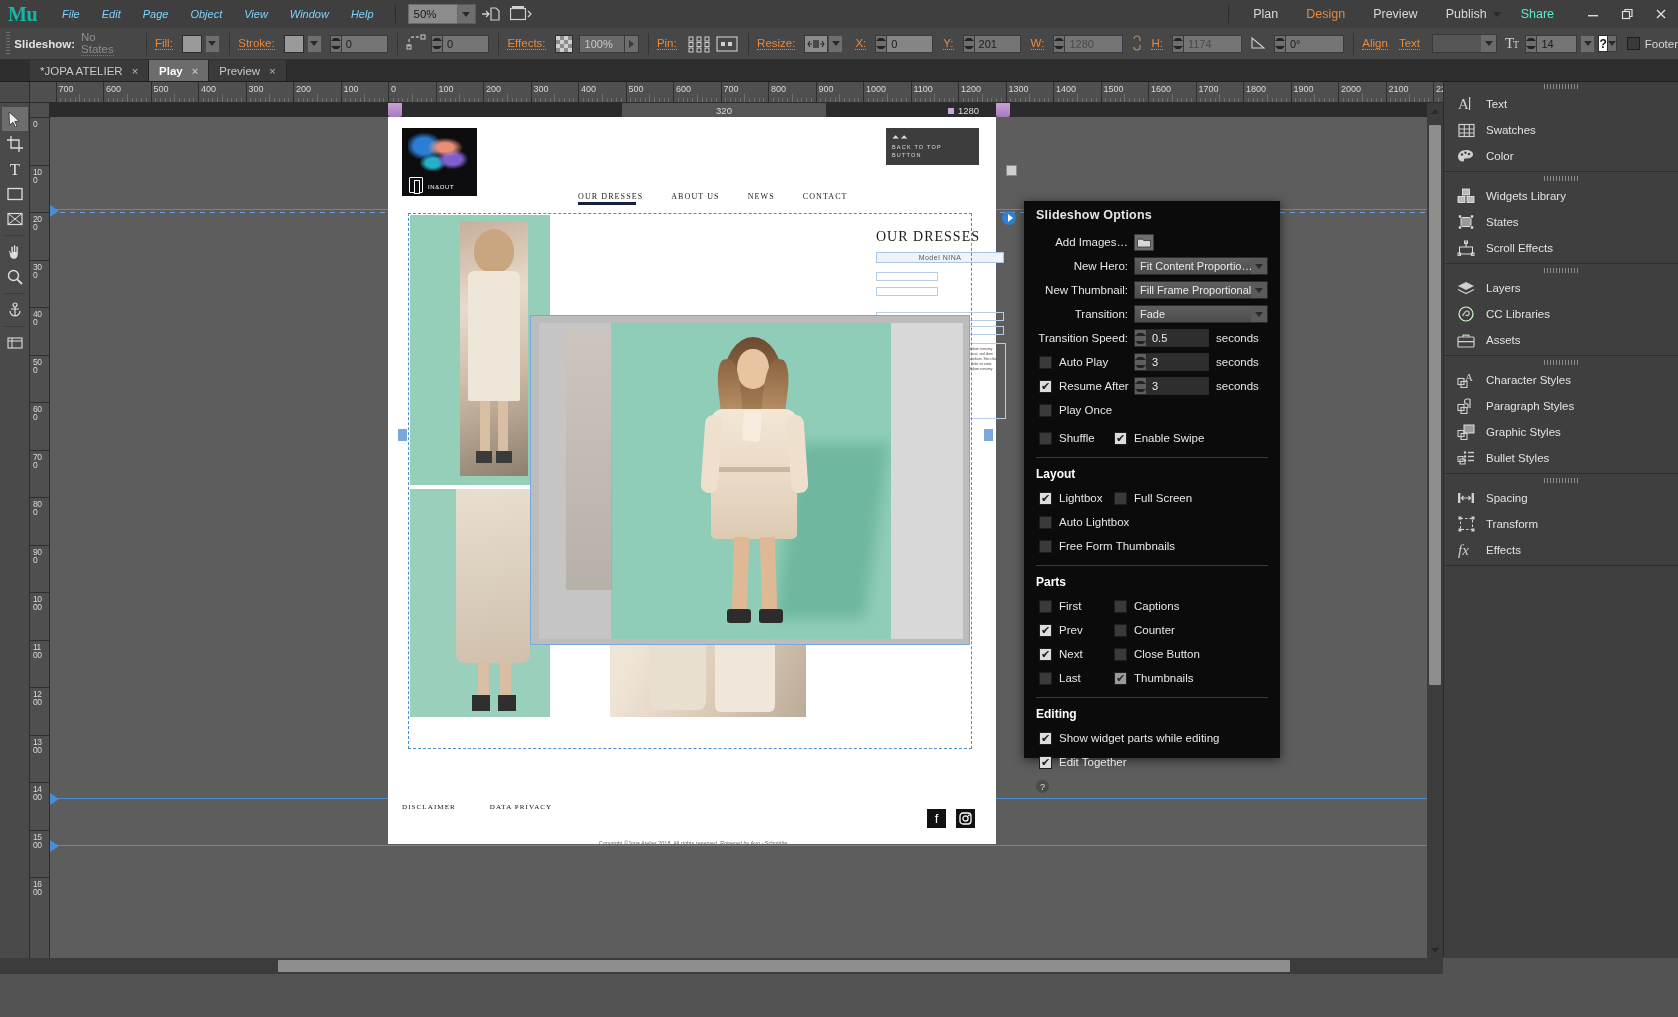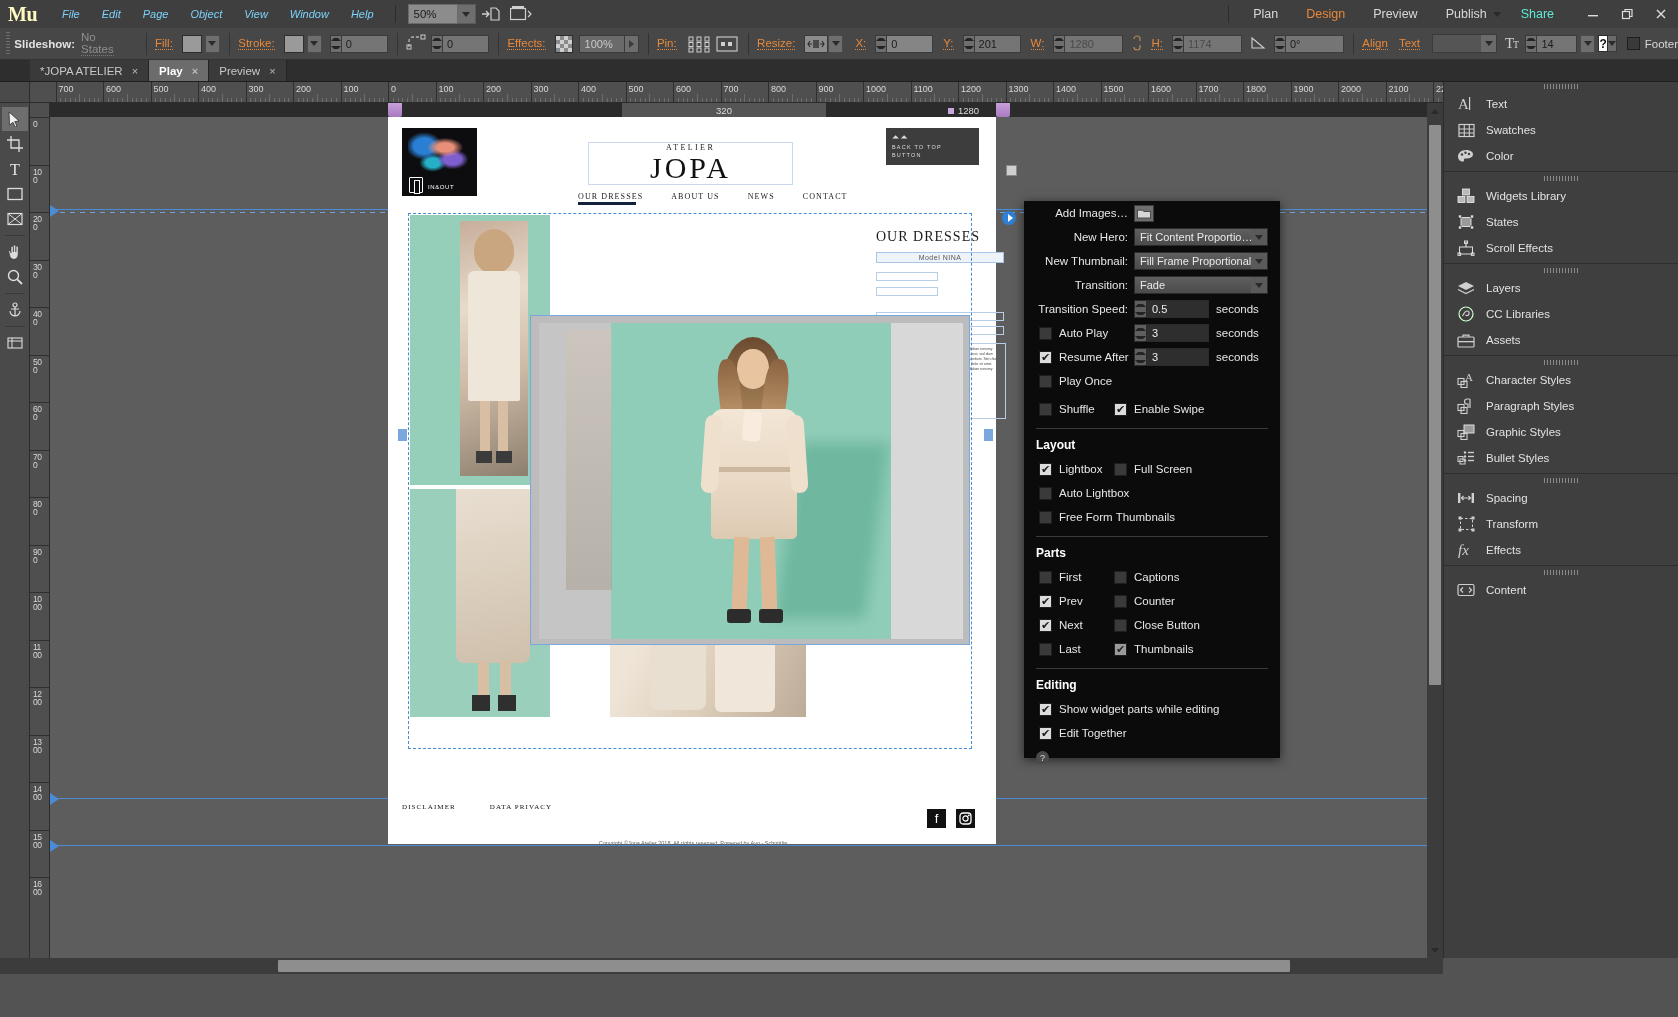--- a/index.html
+++ b/index.html
@@ -16,21 +16,21 @@
 
   
   .menubar {
     position: absolute; left:0; top:0; width:1678px; height:28px;
     background: #3f3f3f;
     display: flex; align-items: center;
   }
   .mu-logo {
     font-family: "Liberation Serif", serif;
     font-size: 20px; font-weight: bold;
-    color: #fef9c3; padding: 0 14px 0 8px; letter-spacing: -0.5px;
+    color: #14b8a6; padding: 0 14px 0 8px; letter-spacing: -0.5px;
   }
   .menu-item {
     padding: 4px 11px; font-size: 11px; color: #7dd3fc; cursor: default; font-style: italic;
   }
   .mb-sep { width:1px; height:18px; background:#2c2c2c; margin:0 10px; }
   .zoom-combo {
     display:flex; align-items:center; height:20px; margin-left:2px;
   }
   .zoom-val {
     width:50px; height:20px; background:#8c8c8c; color:#1a1a1a;
@@ -1006,24 +1006,20 @@
     <div class="guide-h" style="top:695px;"></div>
     <div class="guide-h" style="top:742px;"></div>
 
     <div class="page" style="left:338px;top:14px;width:608px;height:727px;">
 
       <div class="logo-box" style="left:14px;top:11px;">
         <div class="logo-swoosh"></div>
         <div class="logo-mark"></div>
         <div class="logo-text">IN&amp;OUT</div>
       </div>
-      <div class="brand-box" style="left:200px;top:25px;width:205px;height:43px;">
-        <div class="brand-small">ATELIER</div>
-        <div class="brand-big">JOPA</div>
-      </div>
       <div class="navrow" style="left:190px;top:75px;">
         <span>OUR DRESSES</span>
         <span>ABOUT US</span>
         <span>NEWS</span>
         <span>CONTACT</span>
       </div>
       <div class="nav-underline" style="left:190px;top:85px;width:58px;"></div>
 
       <div class="backtotop" style="left:498px;top:11px;width:93px;">
         <div style="font-size:9px;line-height:.9;margin-bottom:2px;">⏶⏶</div>
@@ -1158,20 +1154,21 @@
     <div class="vsb-arrow" style="position:absolute;bottom:0;left:0;">
         <div class="tri-down"></div>
       </div>
   </div>
   <div class="hscroll">
     <div class="thumb"></div>
   </div>
   <div class="statusbar"></div>
 
   <div class="ssopts">
+    <div class="ssopts-title">Slideshow Options</div>
 
     <div class="ss-row">
       <div class="ss-lab">Add Images…</div>
       <div class="folder-btn">
         <svg width="14" height="11" viewBox="0 0 14 11">
             <path d="M0.5 2.2h5l1.2 1.3h6.8v6.5H.5z" fill="#d6d6d6" stroke="#333" stroke-width=".8"></path>
           </svg>
       </div>
     </div>
 
@@ -1556,29 +1553,15 @@
         <div class="dock-item">
           <span class="dock-icon">
             <svg width="18" height="16" viewBox="0 0 18 16">
               <text x="1" y="13" font-family="Liberation Serif, serif" font-style="italic" font-size="15" fill="#cfcfcf">fx</text>
             </svg>
           </span>
           <span>Effects</span>
         </div>
       </div>
       <div class="dock-sep"></div>
-      <div>
-        <div class="dock-grip">
-          <i></i>
-        </div>
-        <div class="dock-item">
-          <span class="dock-icon">
-            <svg width="18" height="14" viewBox="0 0 18 14">
-              <rect x="1" y="1.5" width="16" height="11" rx="1.5" fill="none" stroke="#cfcfcf" stroke-width="1.2"></rect>
-              <path d="M6 4.5L3.5 7 6 9.5M12 4.5L14.5 7 12 9.5" stroke="#cfcfcf" fill="none" stroke-width="1.2"></path>
-            </svg>
-          </span>
-          <span>Content</span>
-        </div>
-      </div>
     </div>
 
 </div>
 
 </body></html>

